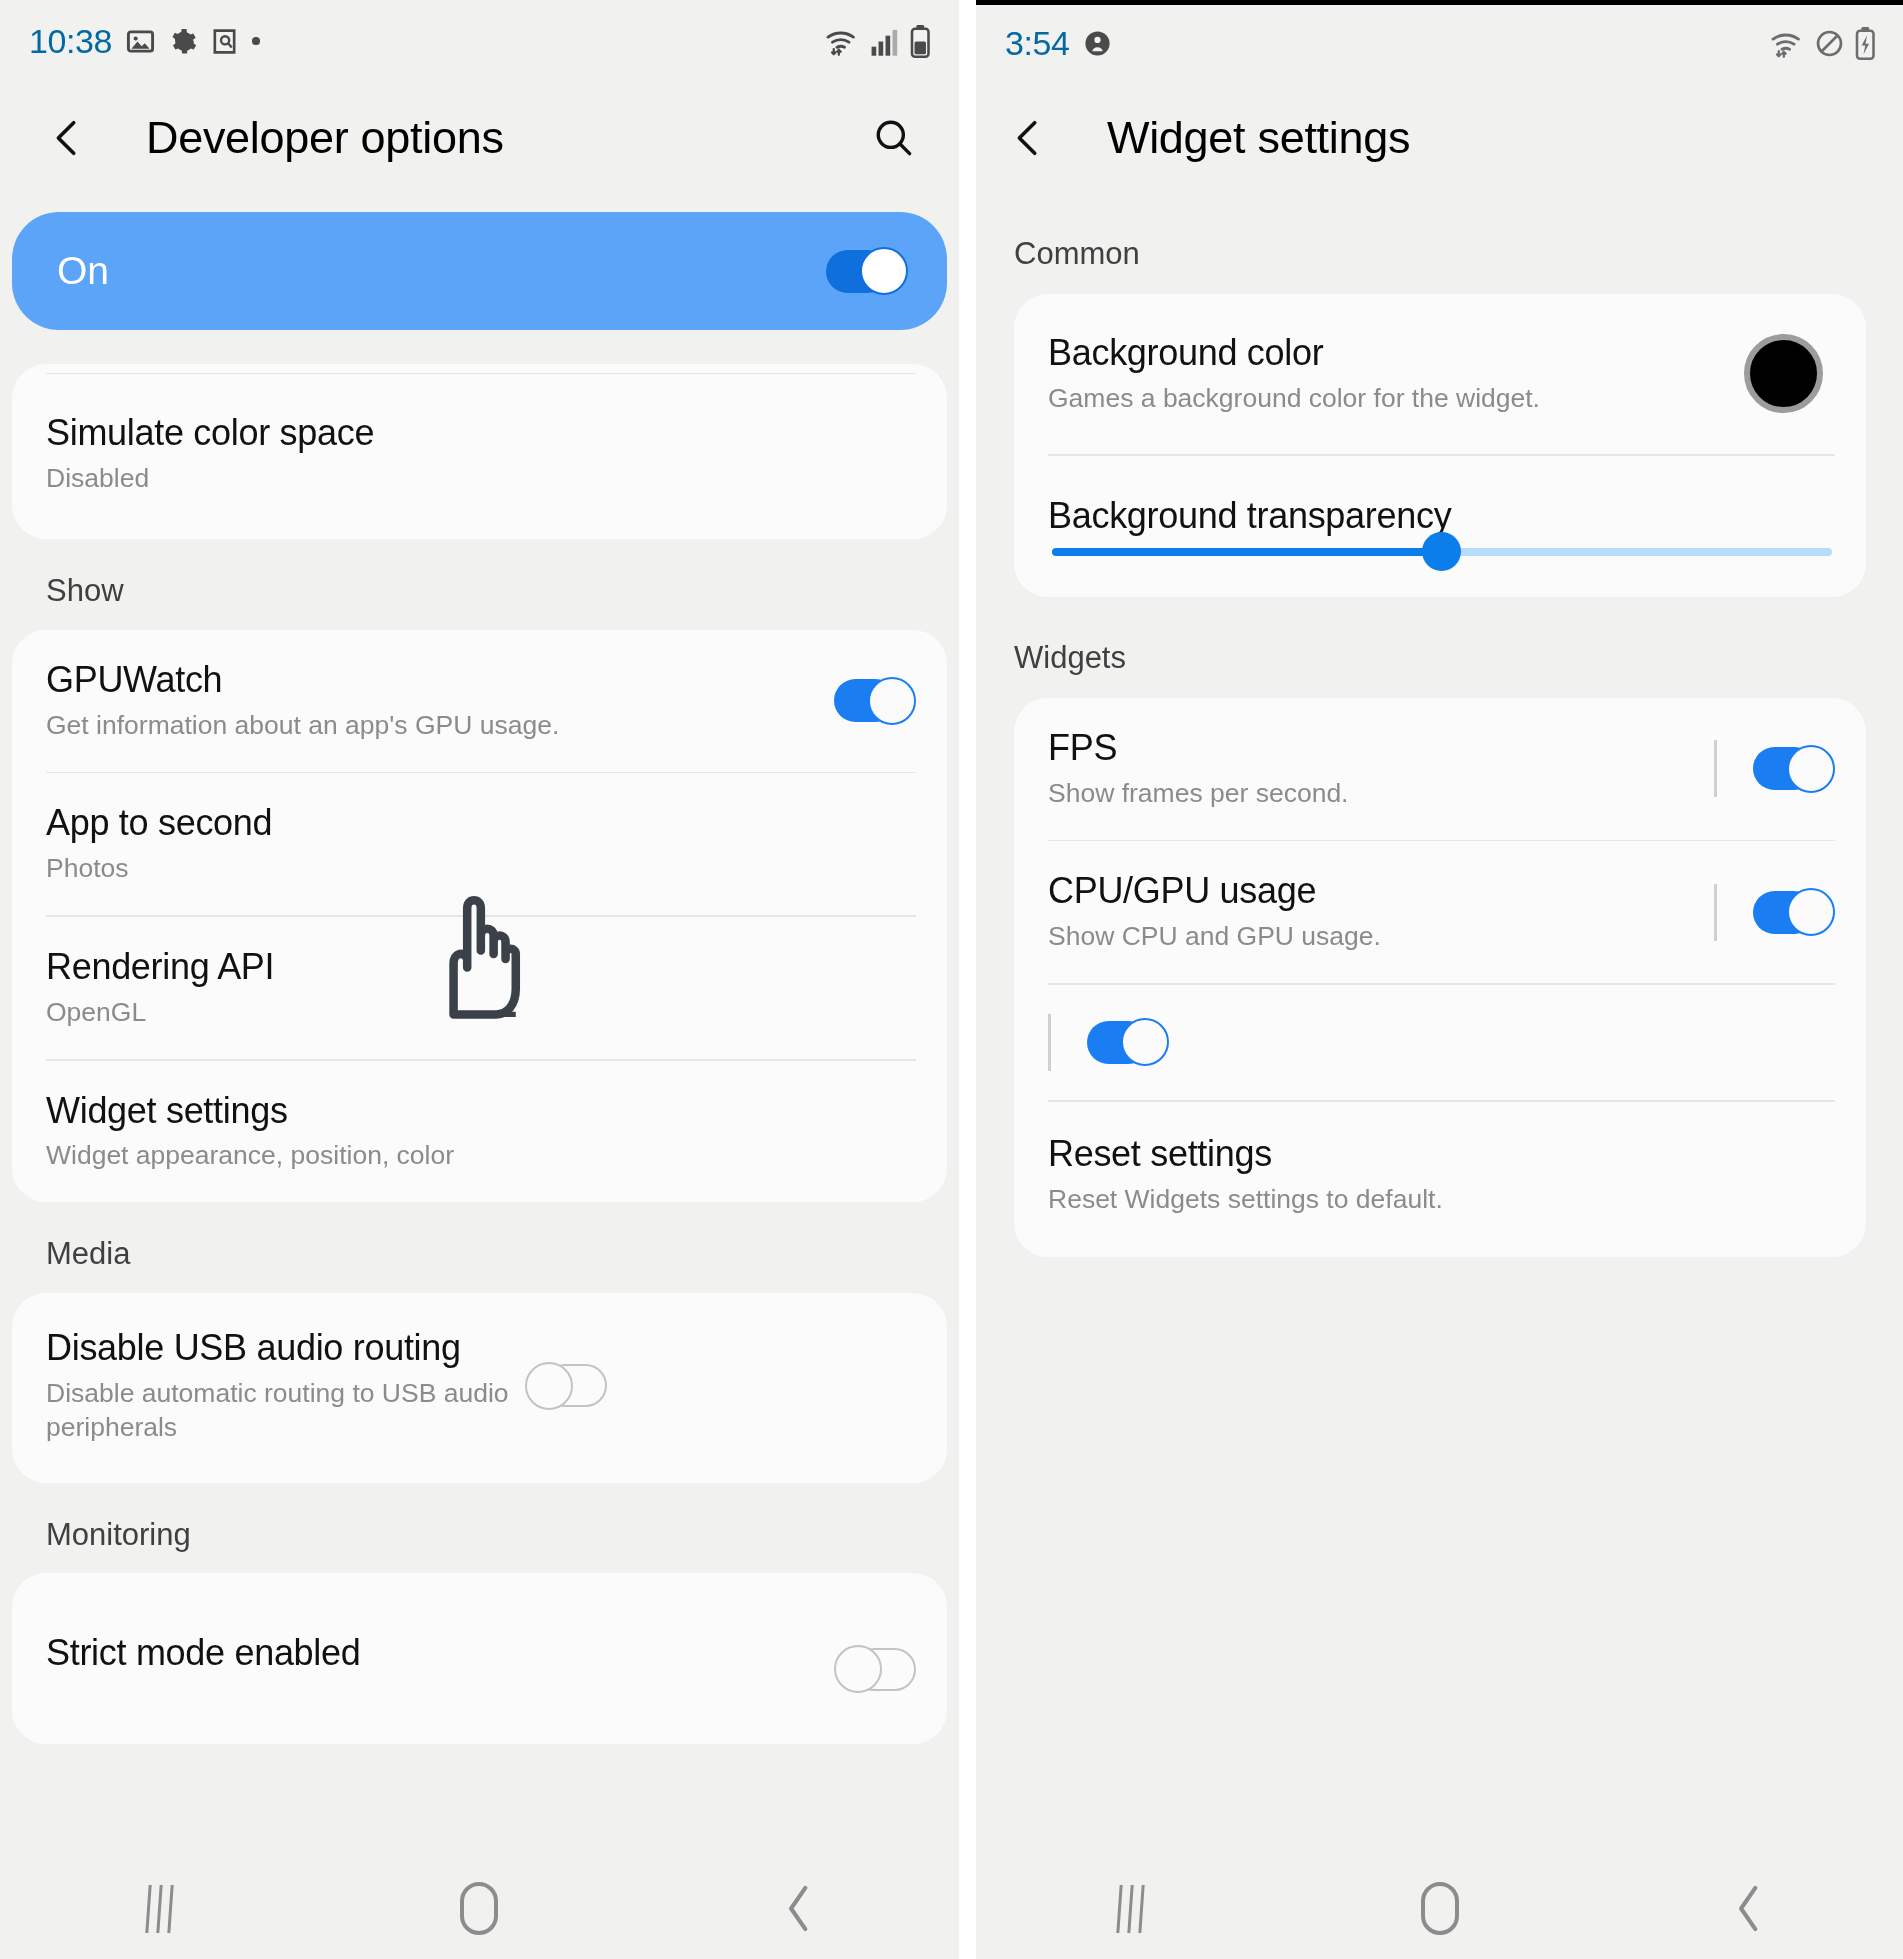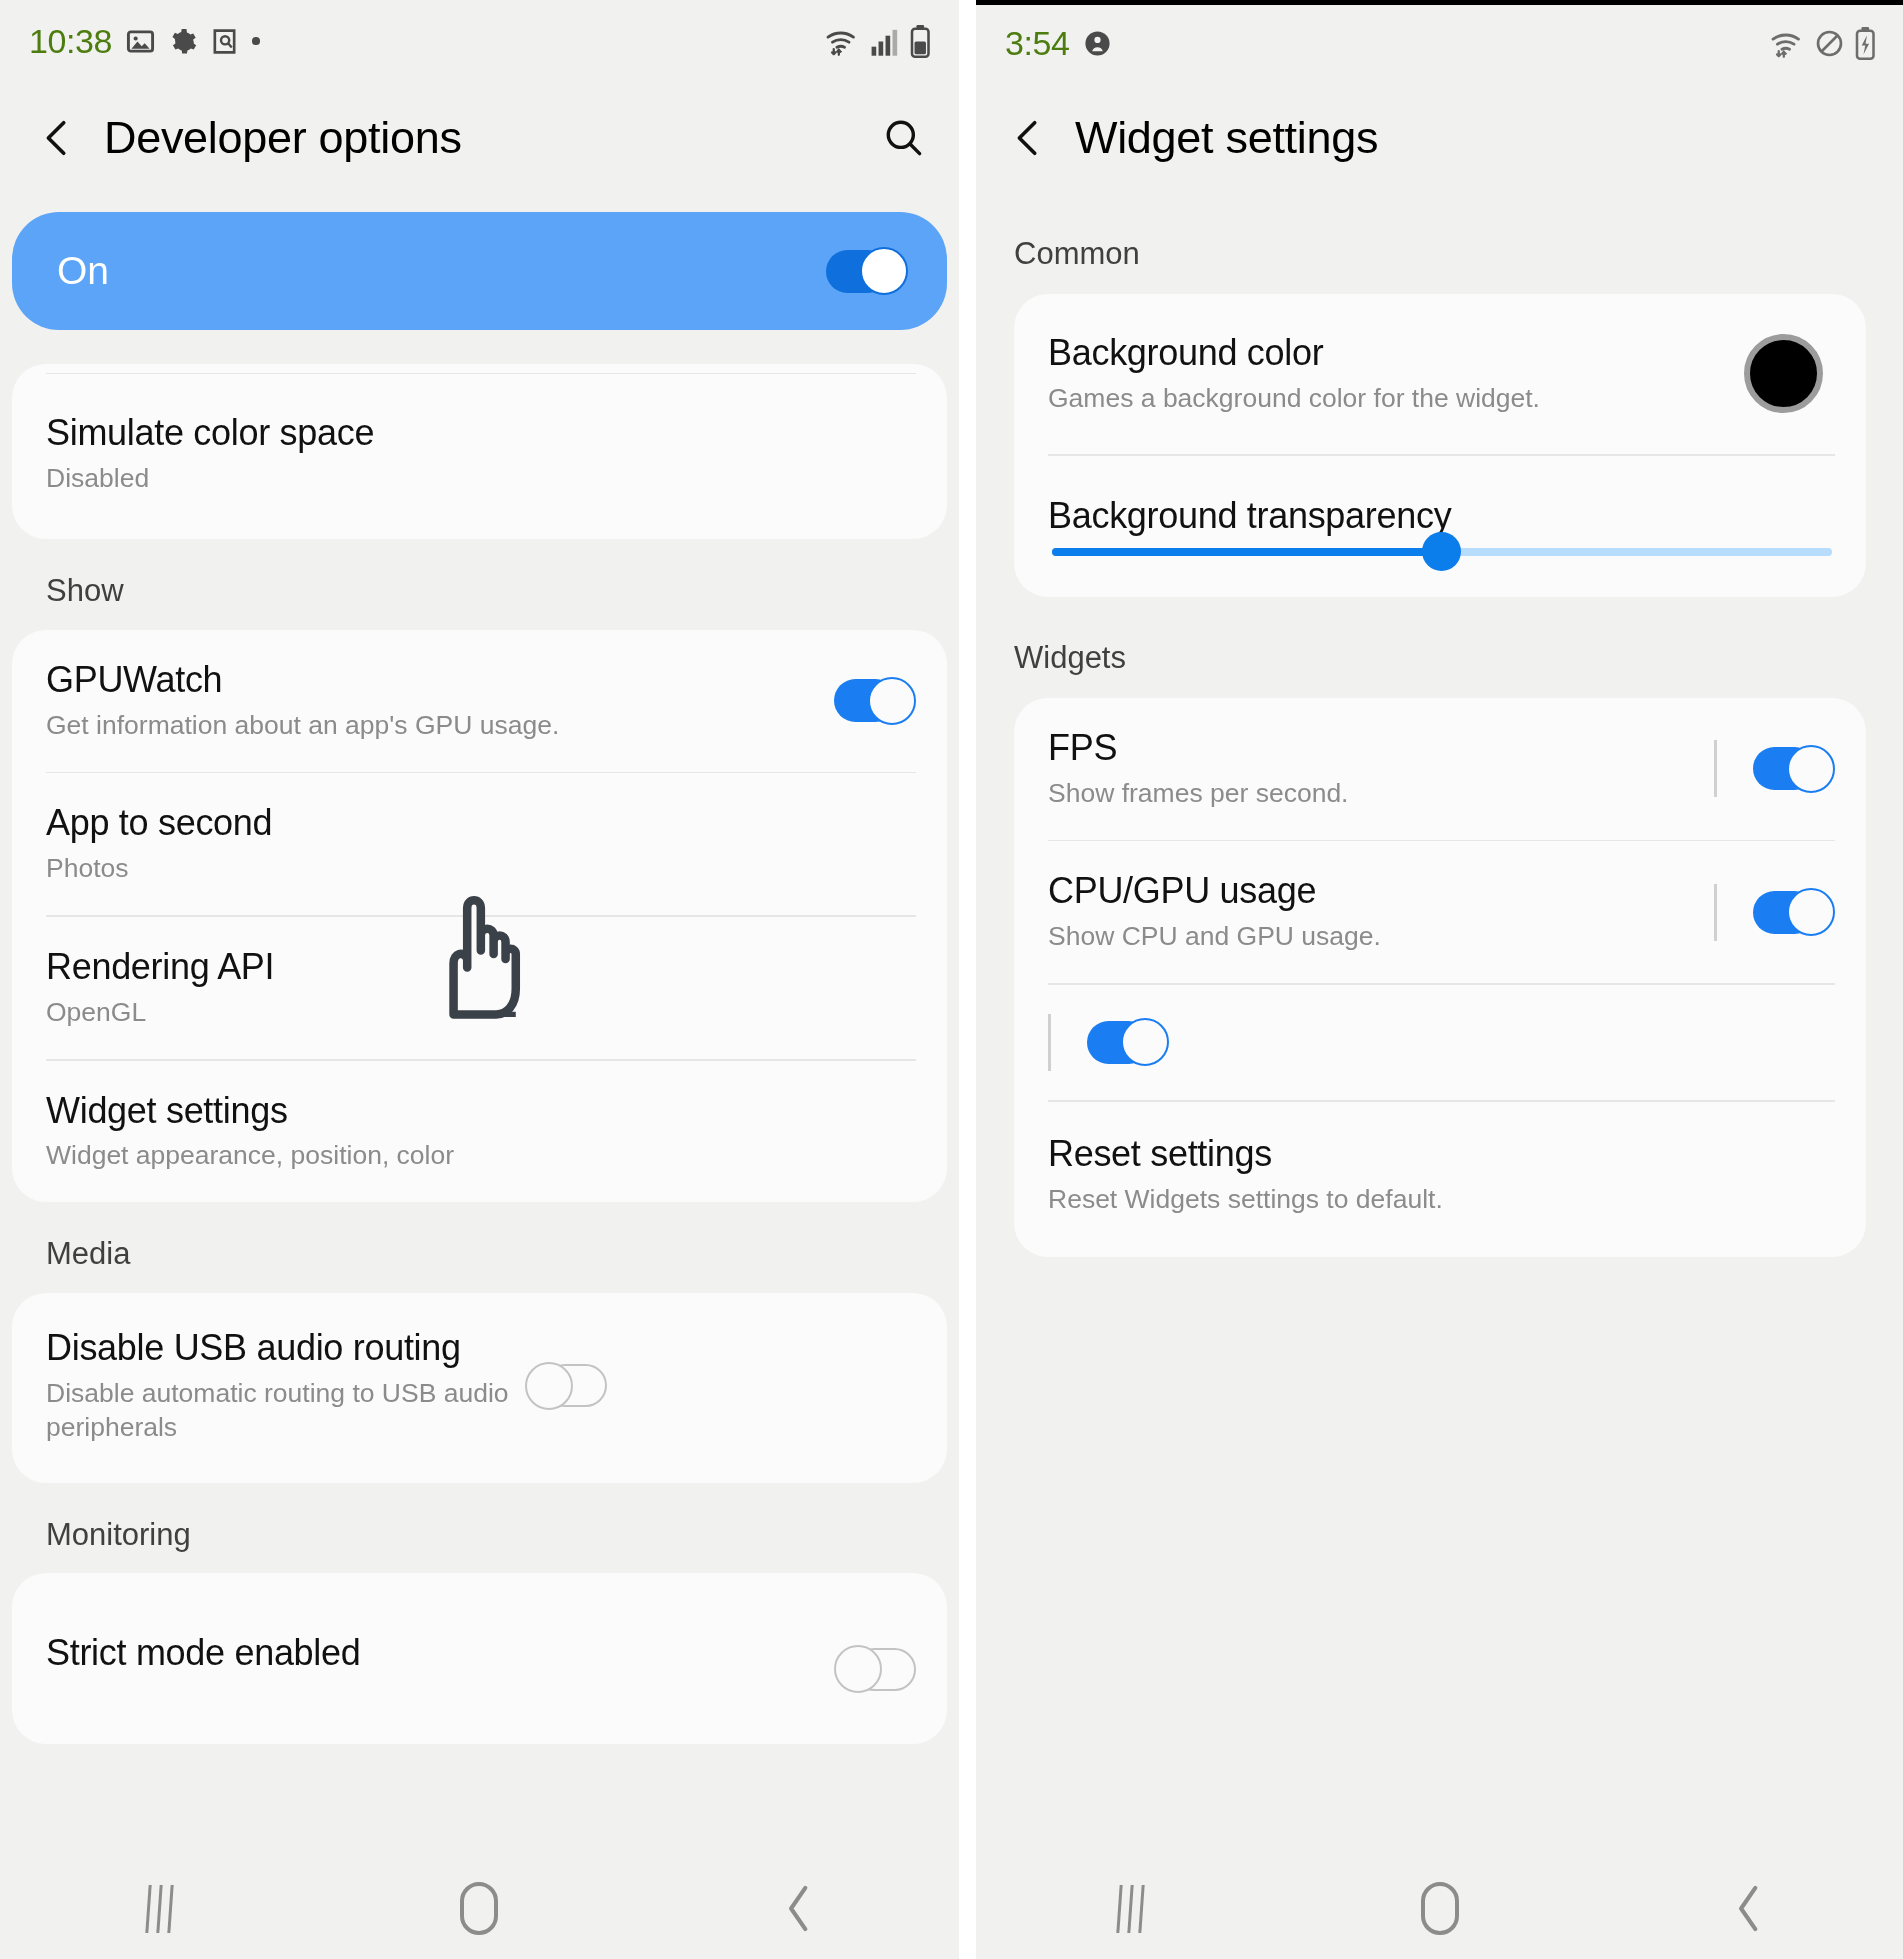--- a/index.html
+++ b/index.html
@@ -28,30 +28,31 @@
   }
 
   
   .statusbar {
     display: flex; align-items: center; justify-content: space-between;
     padding: 0 29px;
     height: 82px;
   }
   .sb-left { display: flex; align-items: center; gap: 13.7px; }
   .sb-right { display: flex; align-items: center; gap: 11px; }
-  .sb-time { font-size: 34px; color: #4d7c0f; letter-spacing: -0.4px; }
+  .sb-time { font-size: 34px; color: #0369a1; letter-spacing: -0.4px; }
   .sb-icon { display: inline-flex; align-items: center; justify-content: center; }
   .sb-icon svg { display: block; }
   .dot { width: 7.7px; height: 7.7px; border-radius: 50%; background: #4a4a4a; }
 
   
   .titlebar {
     display: flex; align-items: center;
-    padding: 0 34px;
+    padding: 0 44px;
     height: 111px;
+    gap: 32px;
   }
   .back-chevron { width: 46px; height: 46px; flex: 0 0 auto; }
   .page-title {
     font-size: 45px; color: #000; margin-left: 24px;
     letter-spacing: -0.3px; white-space: nowrap;
   }
   .spacer { flex: 1 1 auto; }
   .search-icon { width: 43px; height: 43px; }
 
   

